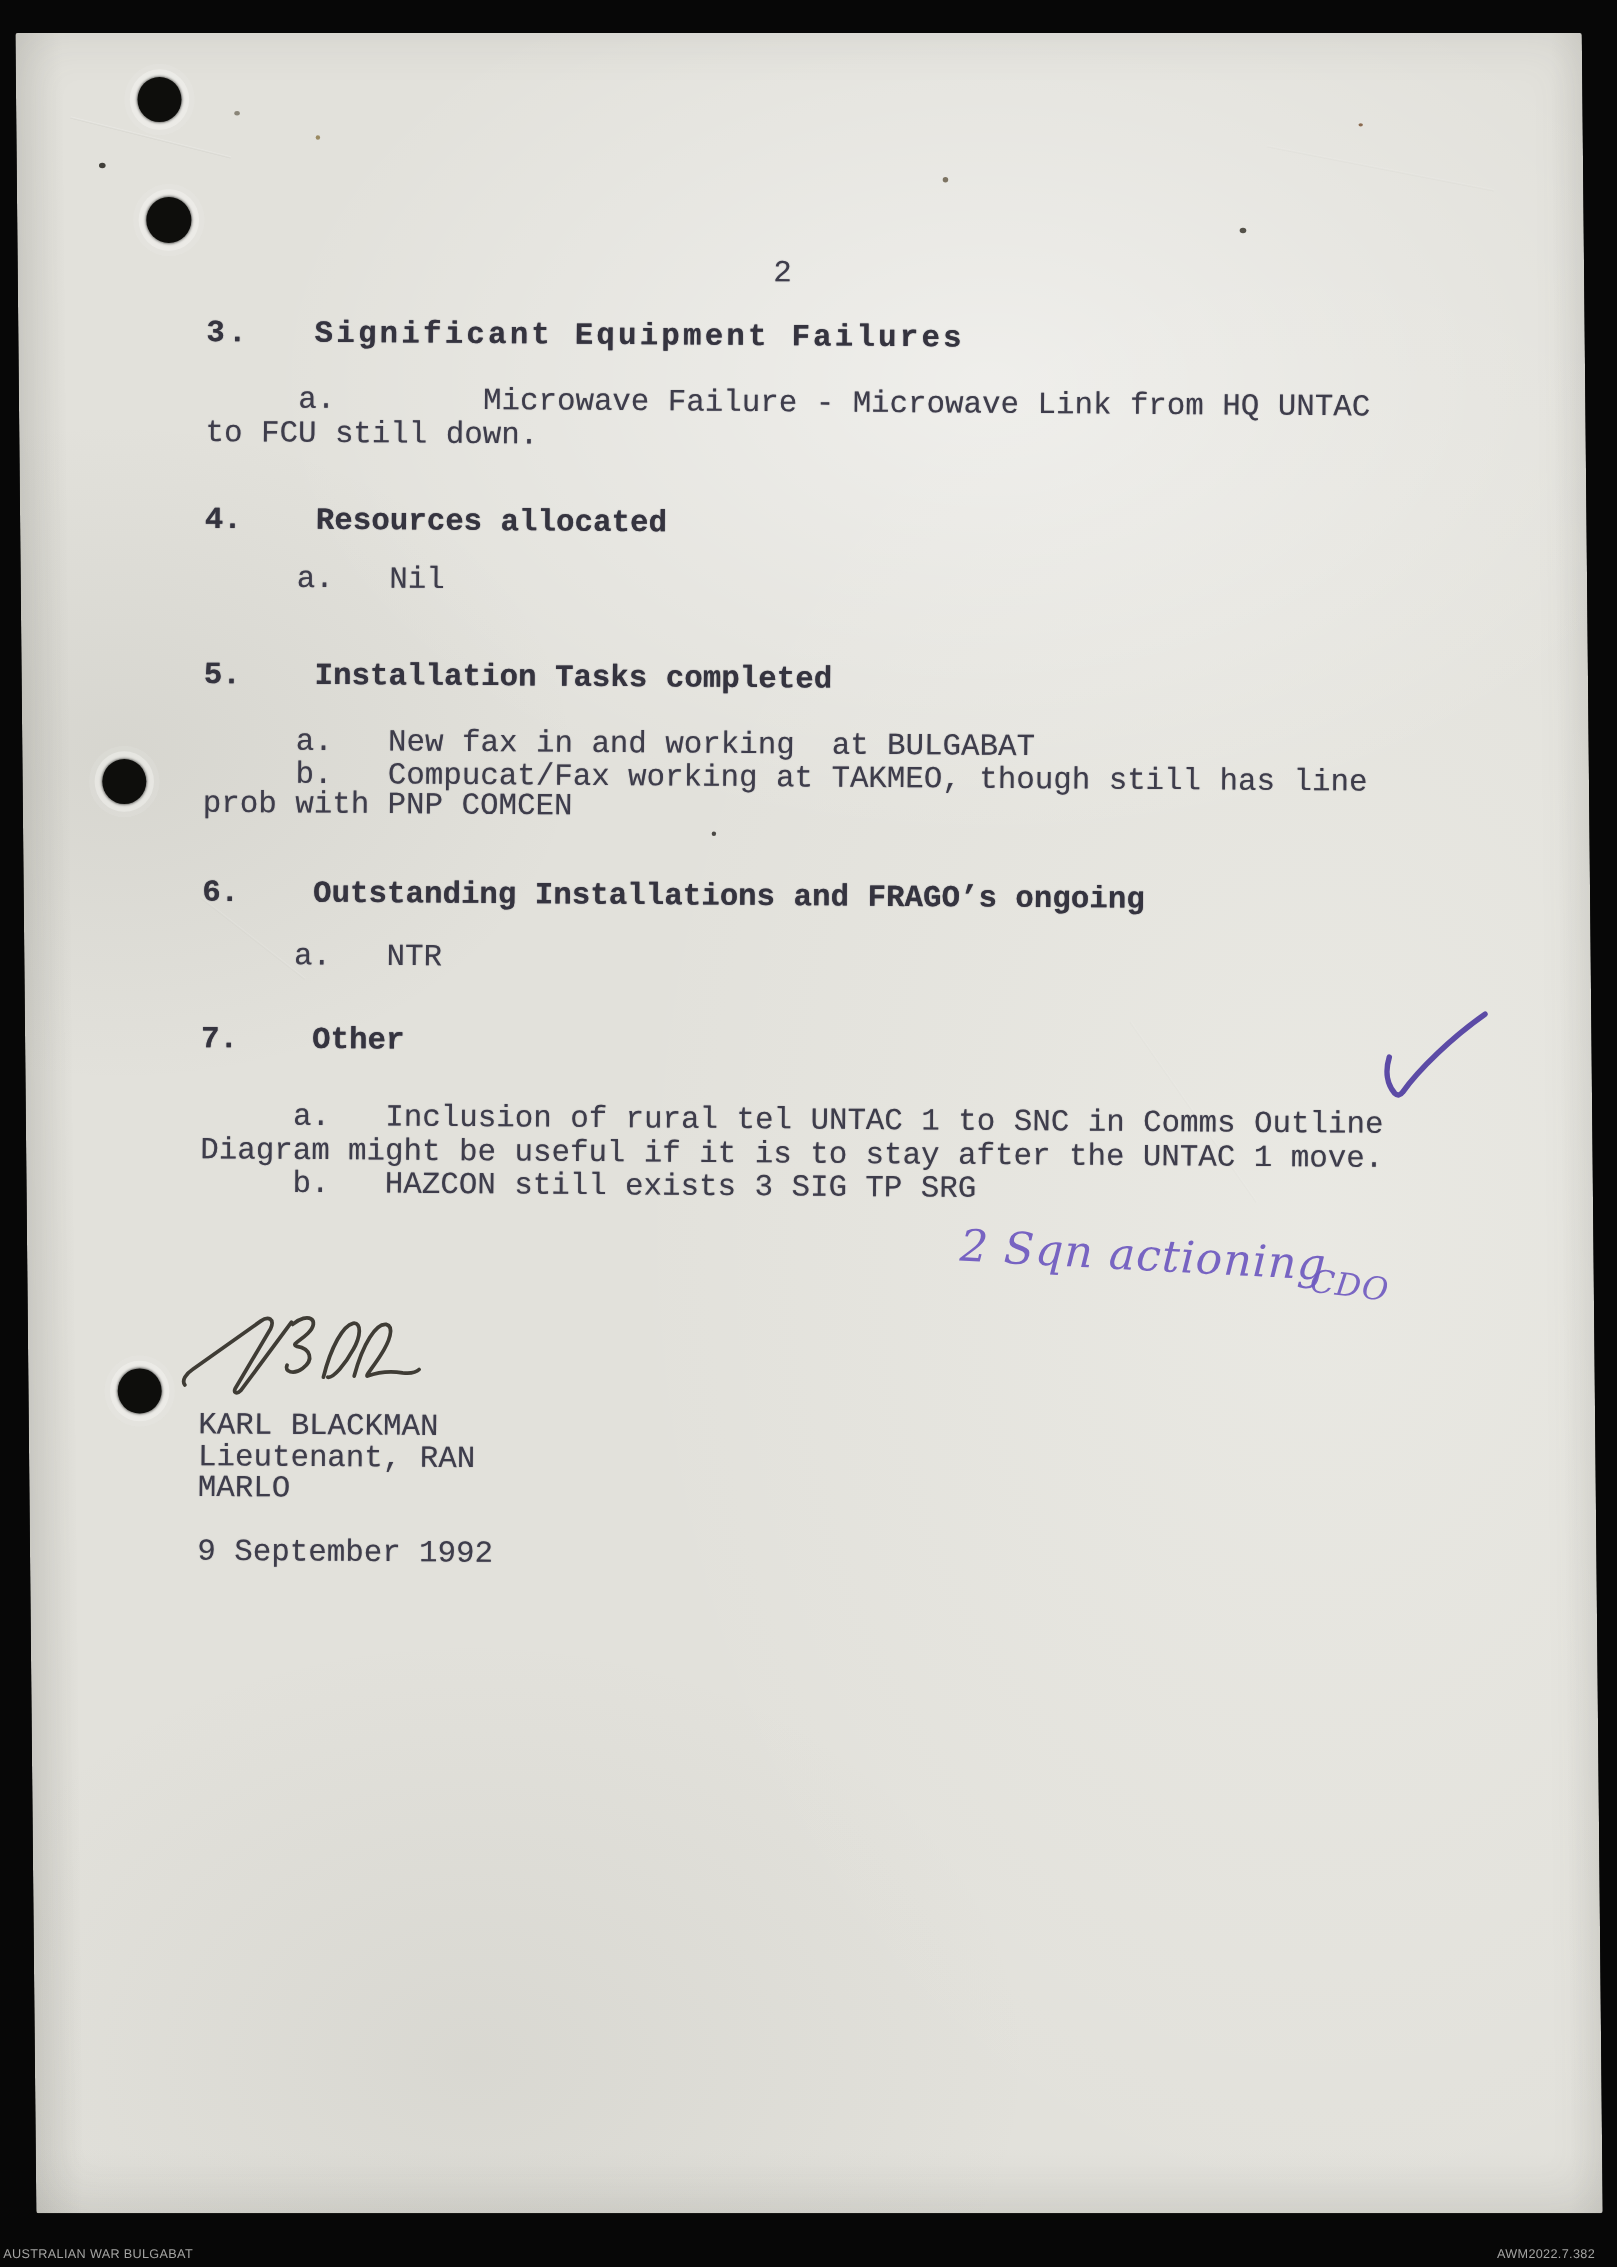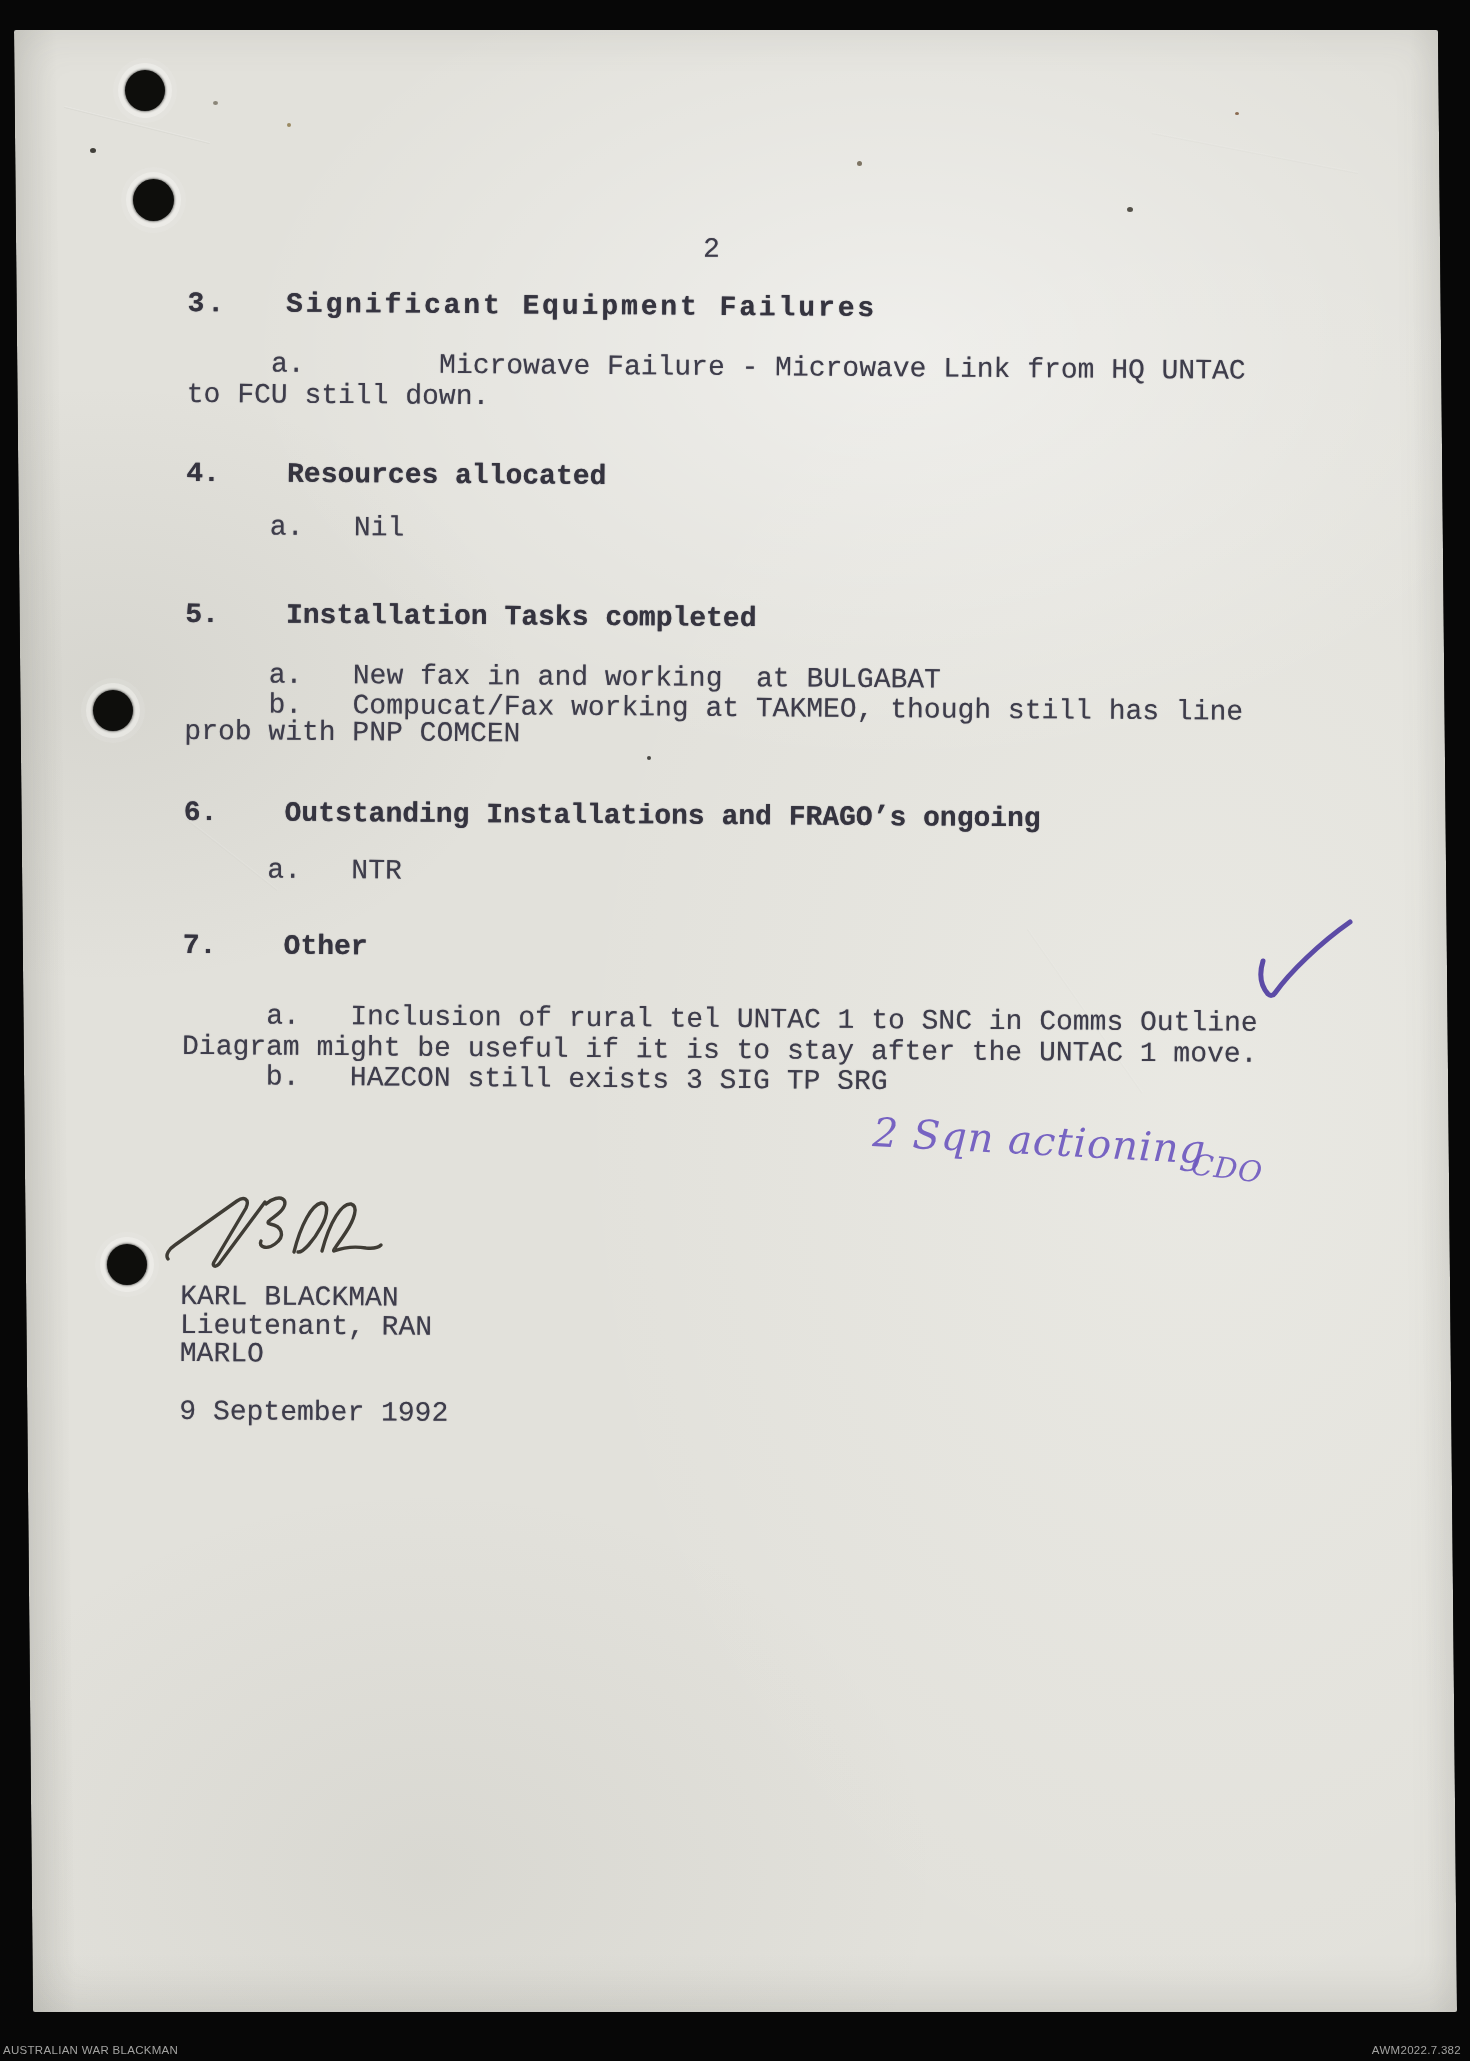--- a/index.html
+++ b/index.html
@@ -37,21 +37,21 @@
   
   .handsvg{position:absolute;left:0;top:0;}
   .hand-big{font-family:"DejaVu Serif",serif;font-style:italic;font-size:40px;
             fill:#6e59c0;opacity:.92;letter-spacing:1px;}
   .hand-sm{font-family:"DejaVu Serif",serif;font-style:italic;font-size:29px;
            fill:#6e59c0;opacity:.9;letter-spacing:1px;}
   
   .footer-text{position:absolute;top:2044px;font-family:"Liberation Sans",sans-serif;
                font-size:11.5px;color:#a3a3a1;letter-spacing:.3px;}
   .footer-left{left:3px;}
-  .footer-right{right:9px;}
+  .footer-right{right:20px;}
 </style>
 </head>
 <body>
 
 <div class="scan">
 
   <div class="paper"></div>
 
   <div class="crease" style="left:62px;top:124px;width:150px;transform:rotate(14deg);"></div>
   <div class="crease" style="left:1150px;top:152px;width:210px;transform:rotate(11deg);opacity:.25;"></div>
@@ -108,16 +108,16 @@
     <text class="hand-sm" transform="translate(1190,1174) rotate(7)">CDO</text>
 
     <g stroke="#3f3c35" stroke-width="3.4" fill="none" stroke-linecap="round" stroke-linejoin="round">
       <path d="M168,1259 c-3,-4 1,-10 7,-14 l62,-44 c7,-5 13,-2 9,7 l-32,54 c-2,4 1,6 5,2 l46,-62"></path>
       <path d="M266,1204 c14,-12 26,-4 14,8 c-7,7 -16,10 -10,12 c12,2 16,12 5,20 c-8,6 -17,3 -14,-3"></path>
       <path d="M294,1252 c7,-28 18,-47 27,-49 c8,-1 7,12 0,24 c-7,13 -18,26 -23,25"></path>
       <path d="M322,1251 c8,-30 20,-48 29,-47 c8,2 3,16 -5,28 c-7,11 -14,19 -12,19 c8,-3 20,-5 32,-3 c9,1 13,-1 15,-3"></path>
     </g>
   </svg>
 
-  <div class="footer-text footer-left">AUSTRALIAN WAR BLACKMAN</div>
+  <div class="footer-text footer-left">AUSTRALIAN WAR BULGABAT</div>
   <div class="footer-text footer-right">AWM2022.7.382</div>
 
 </div>
 
 </body></html>

